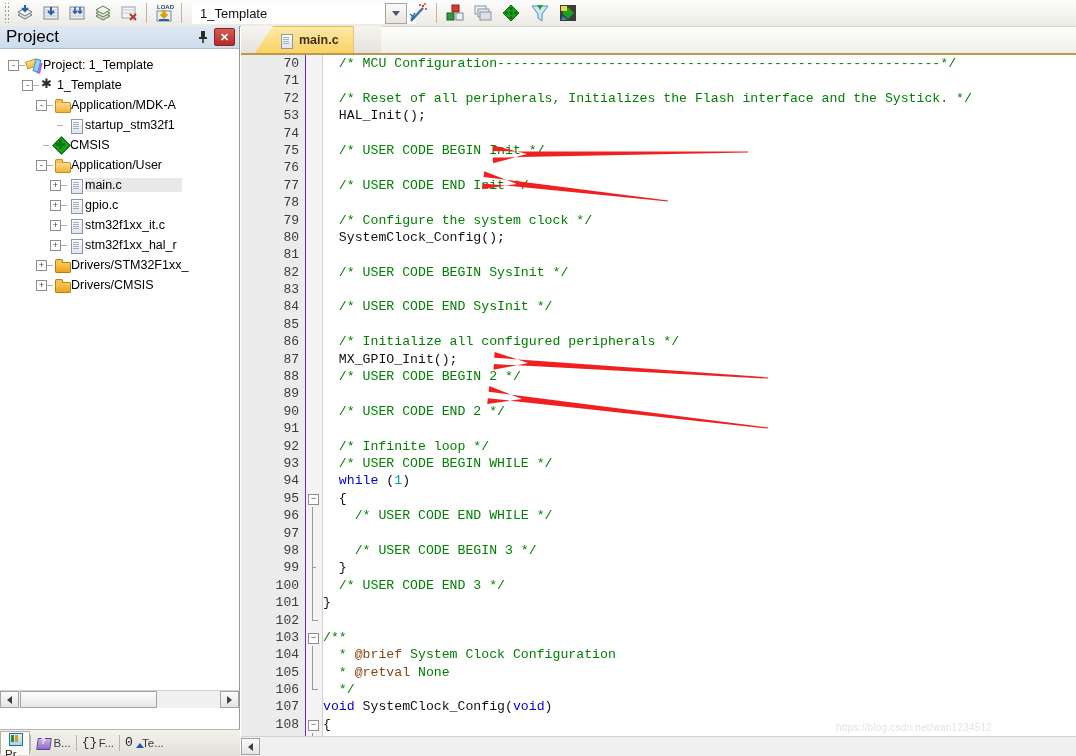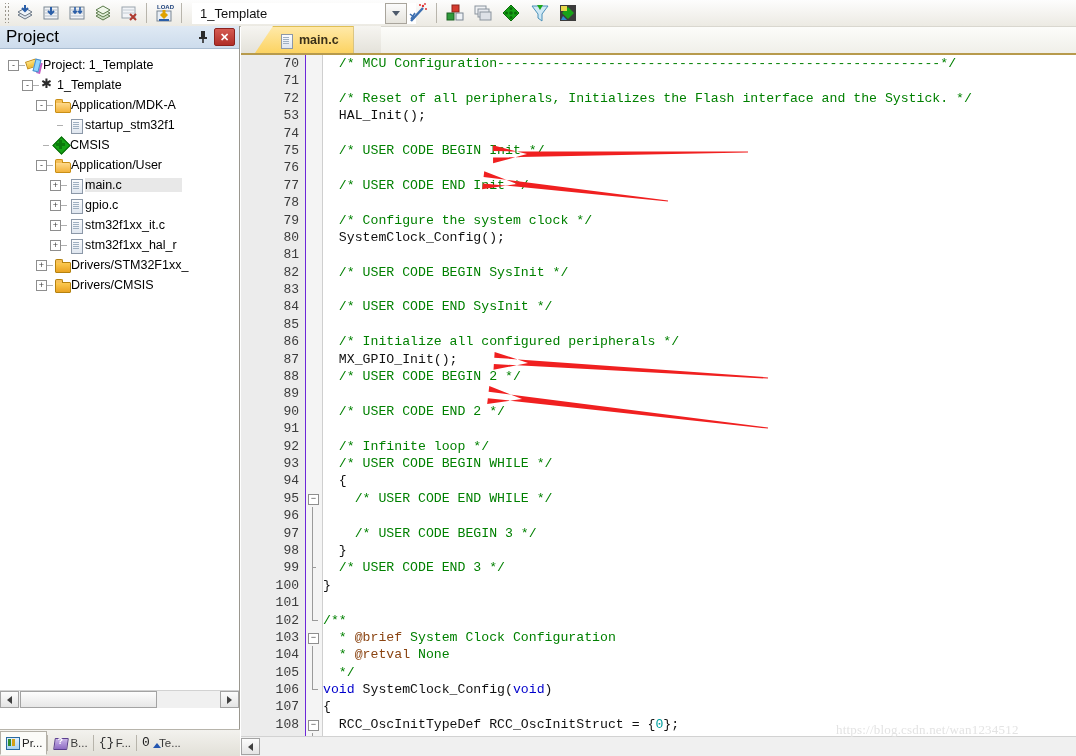--- a/index.html
+++ b/index.html
@@ -113,21 +113,21 @@
 
   
   #bottom-bar{
     position:absolute;left:0;bottom:0;width:240px;height:26px;
     background:linear-gradient(#f3f2ee,#e2e0d8);
     border-top:1px solid #b7b4ab;
     display:flex;align-items:center;
   }
   .btab{height:22px;display:flex;align-items:center;padding:0 4px;
         border:1px solid transparent;font-size:11.5px;color:#3a3a3a;gap:2px;}
-  .btab.active{background:#fbfbf8;border:1px solid #b3b0a7;border-bottom-color:#fbfbf8;color:#222;}
+  .btab.active{background:#fbfbf8;border:1px solid #b3b0a7;border-bottom-color:#fbfbf8;color:#222;flex-direction:column;}
   .btab-sep{width:1px;height:16px;background:#b7b4ab;}
   .bic{width:15px;height:14px;position:relative;flex:0 0 auto;}
   .bic-proj:before{content:"";position:absolute;left:1px;top:1px;width:12px;height:11px;
     background:linear-gradient(#dff0ff,#a7d2f2);border:1px solid #2a6aa0;}
   .bic-proj:after{content:"";position:absolute;left:3px;top:3px;width:3px;height:7px;
     background:#2f8f2f;box-shadow:4px 0 0 #d3a017;}
   .bic-book:before{content:"";position:absolute;left:1px;top:2px;width:12px;height:10px;
     background:linear-gradient(#c9b4e8,#8e6cc4);border:1px solid #5b3e8d;border-radius:1px;
     transform:skewX(-8deg);}
   .bic-book:after{content:"?";position:absolute;left:4px;top:0px;font-size:9px;color:#fff;font-weight:bold;}
@@ -200,21 +200,21 @@
     position:absolute;left:0;bottom:0;right:0;height:19px;
     background:#f0f0f0;border-top:1px solid #d2d2d2;display:flex;align-items:center;
   }
 
   
   #arrows{position:absolute;left:0;top:0;width:1076px;height:756px;pointer-events:none;}
 
   
   #watermark{
     position:absolute;left:836px;top:722px;width:240px;height:18px;
-    font-family:Liberation Serif, serif;font-size:13px;color:#e3e3e3;
+    font-family:Liberation Sans, sans-serif;font-size:10px;color:#e3e3e3;
     letter-spacing:0.2px;white-space:nowrap;overflow:hidden;
   }
 </style>
 </head>
 <body>
 
 <div id="toolbar">
   <div class="grip"></div>
 
   <div class="tbtn">
@@ -606,20 +606,21 @@
         <div class="cline"><span>  </span><span class="cmt">/* USER CODE END SysInit */</span></div>
         <div class="cline">&nbsp;</div>
         <div class="cline"><span>  </span><span class="cmt">/* Initialize all configured peripherals */</span></div>
         <div class="cline"><span>  MX_GPIO_Init();</span></div>
         <div class="cline"><span>  </span><span class="cmt">/* USER CODE BEGIN 2 */</span></div>
         <div class="cline">&nbsp;</div>
         <div class="cline"><span>  </span><span class="cmt">/* USER CODE END 2 */</span></div>
         <div class="cline">&nbsp;</div>
         <div class="cline"><span>  </span><span class="cmt">/* Infinite loop */</span></div>
         <div class="cline"><span>  </span><span class="cmt">/* USER CODE BEGIN WHILE */</span></div>
+        <div class="cline"><span>  </span><span class="kw">while</span><span> (</span><span class="num">1</span><span>)</span></div>
         <div class="cline"><span>  {</span></div>
         <div class="cline"><span>    </span><span class="cmt">/* USER CODE END WHILE */</span></div>
         <div class="cline">&nbsp;</div>
         <div class="cline"><span>    </span><span class="cmt">/* USER CODE BEGIN 3 */</span></div>
         <div class="cline"><span>  }</span></div>
         <div class="cline"><span>  </span><span class="cmt">/* USER CODE END 3 */</span></div>
         <div class="cline"><span>}</span></div>
         <div class="cline">&nbsp;</div>
         <div class="cline"><span class="cmt">/**</span></div>
         <div class="cline"><span class="cmt">  * </span><span class="doc">@brief</span><span class="cmt"> System Clock Configuration</span></div>

